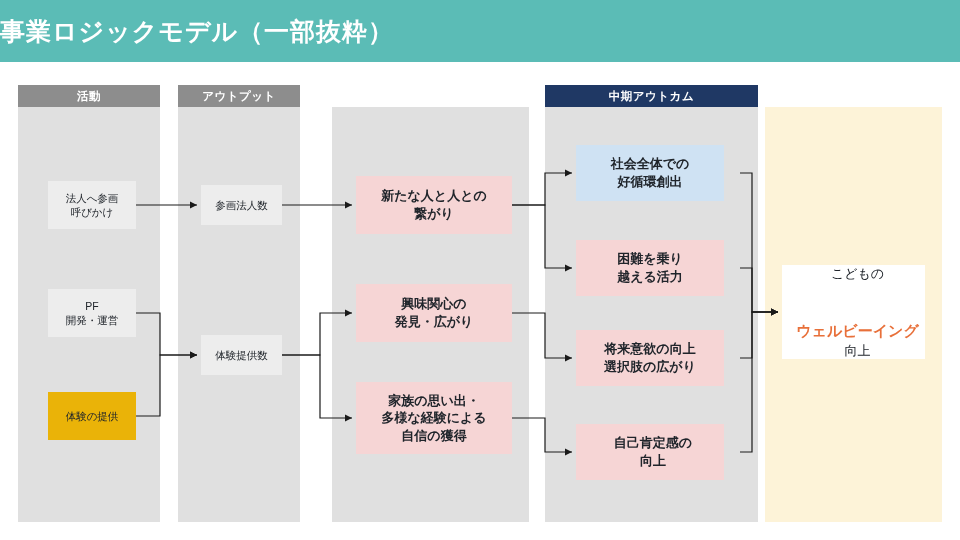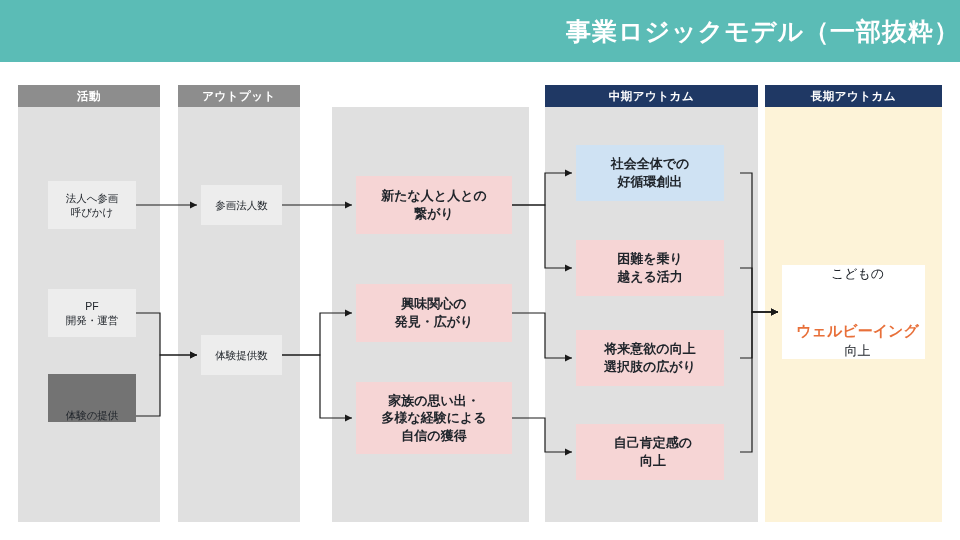--- a/index.html
+++ b/index.html
@@ -23,21 +23,21 @@
   
   .title-bar {
     position: absolute;
     left: 0;
     top: 0;
     width: 960px;
     height: 62px;
     background: #5bbcb6;
     display: flex;
     align-items: center;
-    justify-content: flex-end;
+    justify-content: flex-start;
   }
   .title-bar .title-text {
     color: #ffffff;
     font-size: 25px;
     font-weight: bold;
     letter-spacing: 1px;
   }
   
   .col-header {
     position: absolute;
@@ -111,23 +111,20 @@
   <div class="col-body" style="left:765px; top:107px; width:177px; height:415px; background:#fdf3d8;"></div>
 
   <div class="col-header" style="left:18px; top:85px; width:142px; background:#8d8d8d;">
     <span>活動</span>
   </div>
   <div class="col-header" style="left:178px; top:85px; width:122px; background:#8d8d8d;">
     <span>アウトプット</span>
   </div>
   <div class="col-header" style="left:545px; top:85px; width:213px; background:#1f3864;">
     <span>中期アウトカム</span>
-  </div>
-  <div class="col-header" style="left:765px; top:85px; width:177px; background:#1f3864;">
-    <span>長期アウトカム</span>
   </div>
 
   <svg id="arrows" viewBox="0 0 960 540">
     <defs>
       <marker id="ah" markerWidth="7" markerHeight="7" refX="6" refY="3" orient="auto">
         <path d="M0,0 L6,3 L0,6 z" fill="#1a1a1a"></path>
       </marker>
     </defs>
     <g fill="none" stroke="#1a1a1a" stroke-width="1.2" marker-end="url(#ah)">
 
@@ -165,21 +162,21 @@
     </div>
   </div>
 
   <div class="node node-small" style="left:48px; top:289px; width:88px; height:48px; background:#ededed;">
     <div>
       <span>PF</span>
       <span>開発・運営</span>
     </div>
   </div>
 
-  <div class="node node-small" style="left:48px; top:374px; width:88px; height:48px; background:#737373;align-items:flex-end;">
+  <div class="node node-small" style="left:48px; top:392px; width:88px; height:48px; background:#eab308;">
     <div>
       <span>体験の提供</span>
     </div>
   </div>
 
   <div class="node node-small" style="left:201px; top:185px; width:81px; height:40px; background:#ededed;">
     <div>
       <span>参画法人数</span>
     </div>
   </div>

